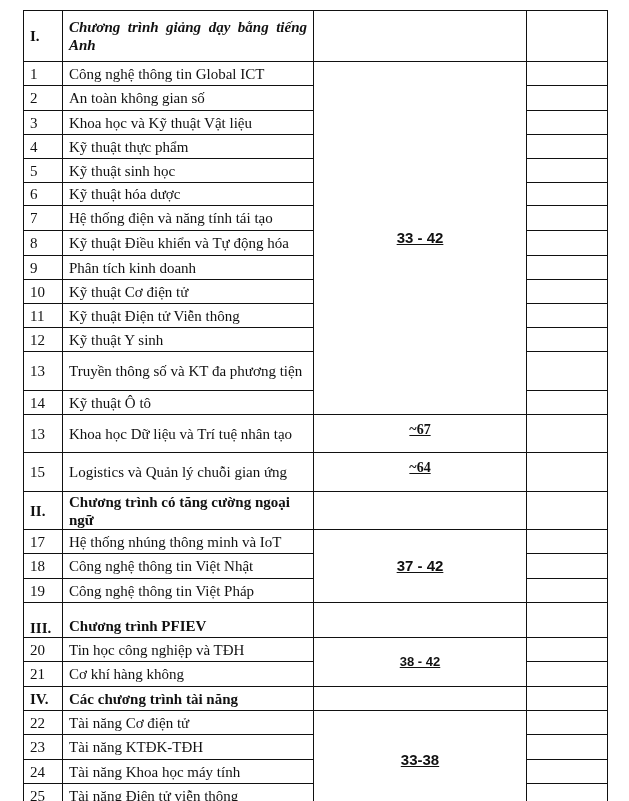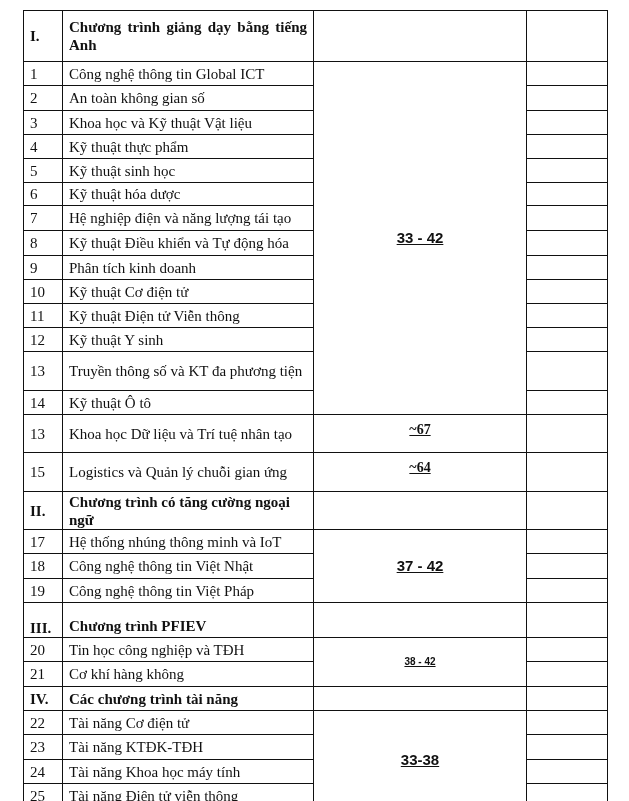--- a/index.html
+++ b/index.html
@@ -9,24 +9,24 @@
                  table-layout: fixed; width: 584px; }
     table.prog td { border: 1.5px solid #111; padding: 0 6px; font-size: 15px; line-height: 18px;
                     vertical-align: middle; overflow: hidden; }
     col.c-no { width: 39px; }
     col.c-name { width: 251px; }
     col.c-score { width: 213px; }
     col.c-extra { width: 81px; }
     td.no { padding-left: 4px; }
     td.sec-no { font-weight: bold; font-size: 16px; vertical-align: top; padding-top: 2px; }
     td.sec-title { font-weight: bold; font-size: 16px; vertical-align: top; padding-top: 2px; }
-    td.sec-title.justify { text-align: justify; text-align-last: left; }
+    td.sec-title.justify { text-align: justify; text-align-last: left; font-style: italic; }
     td.score { text-align: center; font-weight: bold; font-family: "Liberation Sans", "DejaVu Sans", sans-serif;
                font-size: 14px; text-decoration: underline; }
-    td.score.small { font-size: 10px; }
+    td.score.small { font-size: 13px; }
     td.score.tilde { font-family: "Liberation Serif", serif; font-size: 14px; vertical-align: top; padding-top: 6px; }
     td.name { line-height: 18px; font-family: Liberation Serif, serif; }
   </style>
 </head>
 <body>
 
 <table class="prog">
   <colgroup>
     <col class="c-no">
       <col class="c-name">
@@ -67,21 +67,21 @@
       <td class="name">Kỹ thuật sinh học</td>
       <td></td>
     </tr>
     <tr style="height:23px">
       <td class="no">6</td>
       <td class="name">Kỹ thuật hóa dược</td>
       <td></td>
     </tr>
     <tr style="height:25px">
       <td class="no">7</td>
-      <td class="name">Hệ nghiệp điện và năng lượng tái tạo</td>
+      <td class="name">Hệ thống điện và năng tính tái tạo</td>
       <td></td>
     </tr>
     <tr style="height:25px">
       <td class="no">8</td>
       <td class="name">Kỹ thuật Điều khiển và Tự động hóa</td>
       <td></td>
     </tr>
     <tr style="height:24px">
       <td class="no">9</td>
       <td class="name">Phân tích kinh doanh</td>

